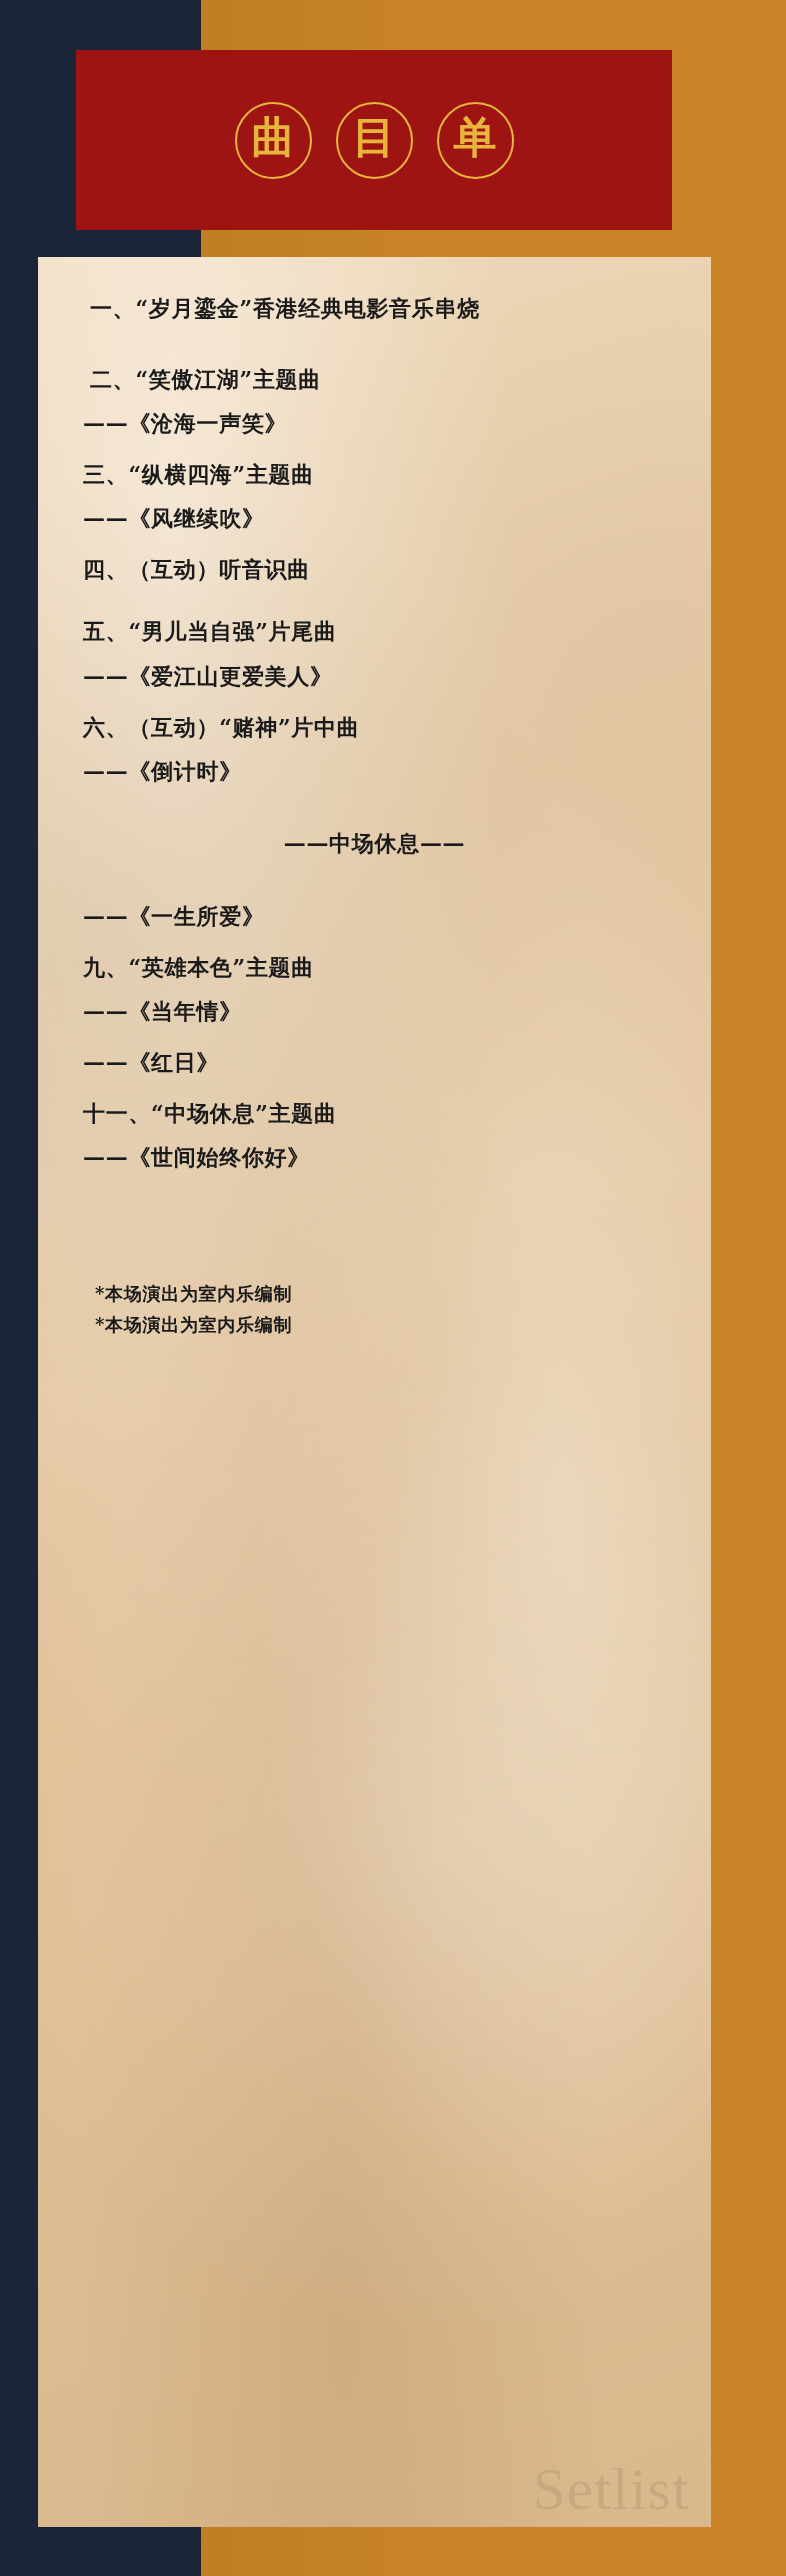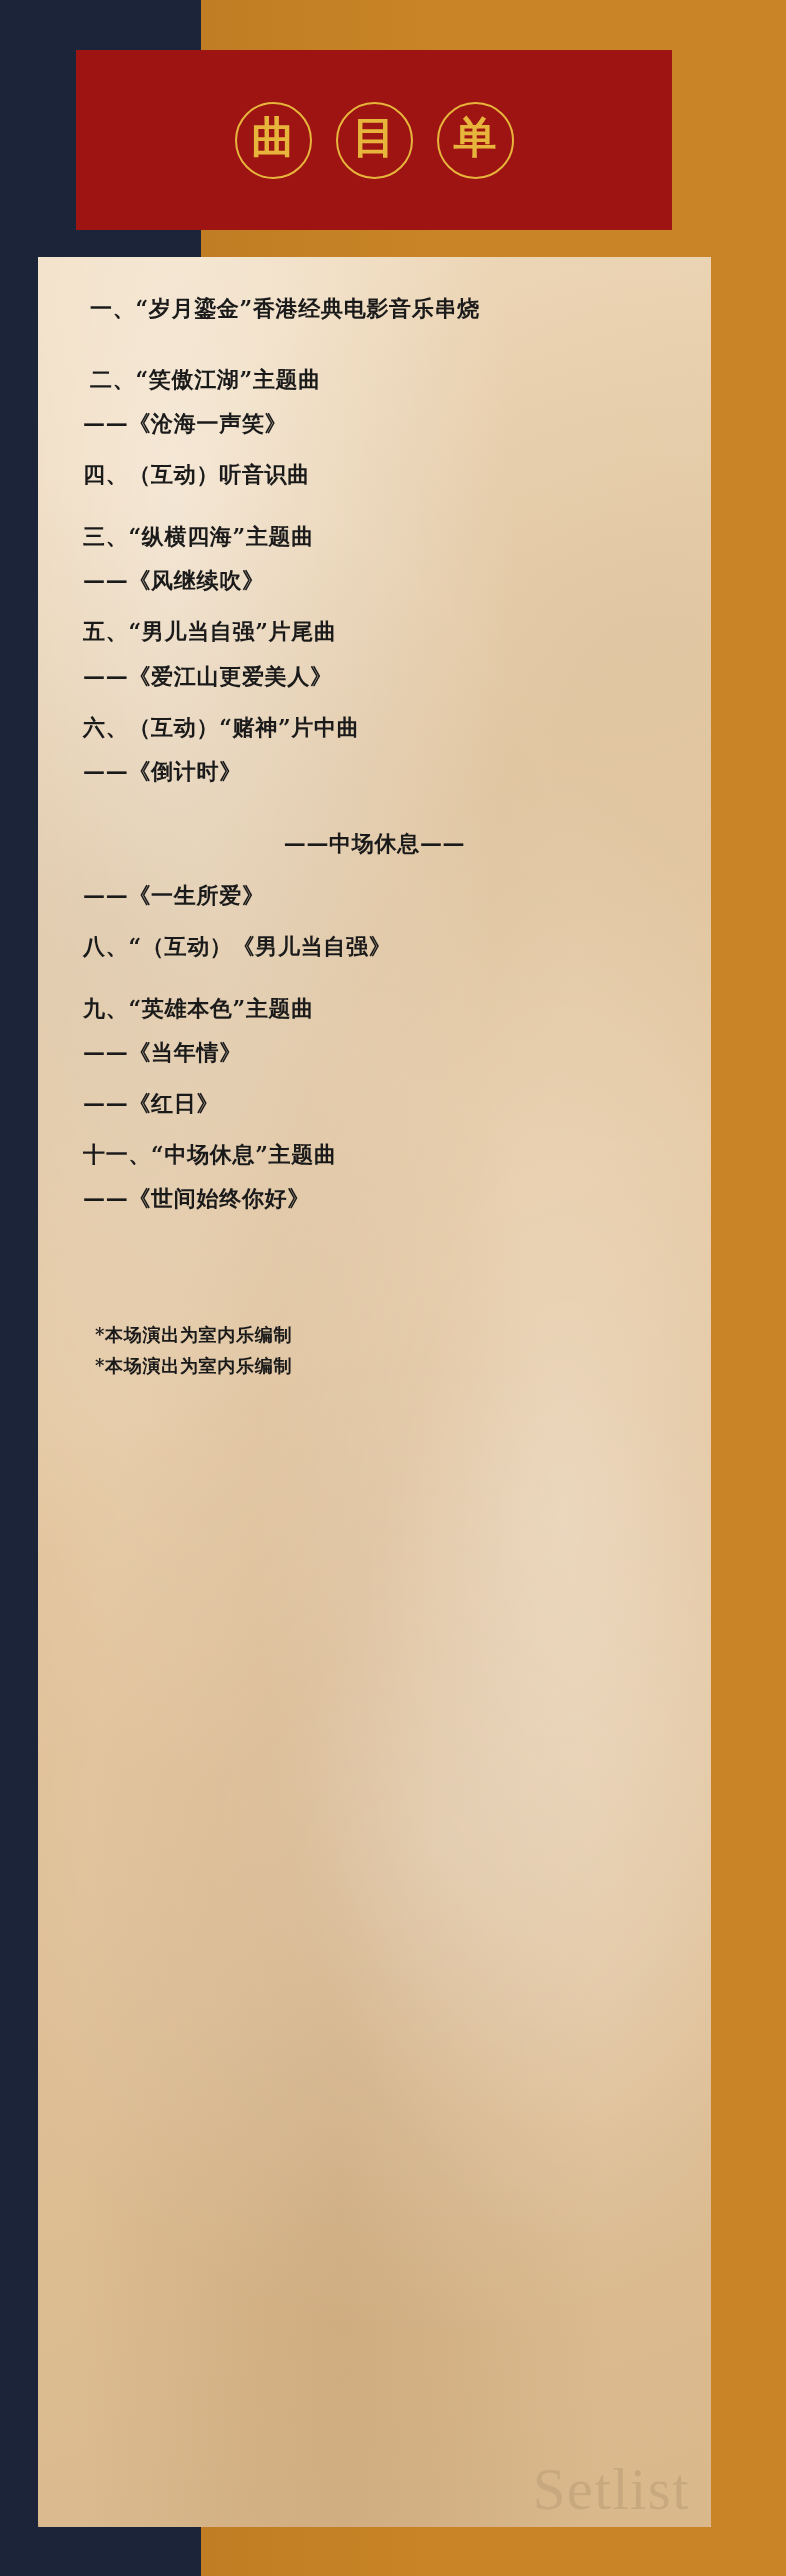--- a/index.html
+++ b/index.html
@@ -130,21 +130,21 @@
   .indent-1 { padding-left: 7px; }
   .gap-tall { margin-bottom: 38px; }
   .gap-mid  { margin-bottom: 29px; }
 
   .intermission {
     text-align: center;
     font-size: 22px;
     font-weight: bold;
     font-family: "DejaVu Serif", serif;
     color: #1a1a1a;
-    margin: 41px 0 20px 0;
+    margin: 41px 0 41px 0;
     letter-spacing: 0.7px;
   }
 
   .notes {
     margin-top: 105px;
   }
   .note-line {
     font-size: 18px;
     line-height: 1.7;
     font-weight: bold;
@@ -185,48 +185,45 @@
 
     <div class="entry gap-tall">
       <div class="line-main indent-1">一、“岁月鎏金”香港经典电影音乐串烧</div>
     </div>
 
     <div class="entry">
       <div class="line-main indent-1">二、“笑傲江湖”主题曲</div>
       <div class="line-sub">——《沧海一声笑》</div>
     </div>
 
+    <div class="entry">
+      <div class="line-main">三、“纵横四海”主题曲</div>
+      <div class="line-sub">——《风继续吹》</div>
+    </div>
+
     <div class="entry gap-mid">
       <div class="line-main">四、（互动）听音识曲</div>
     </div>
 
     <div class="entry">
-      <div class="line-main">三、“纵横四海”主题曲</div>
-      <div class="line-sub">——《风继续吹》</div>
-    </div>
-
-    <div class="entry">
       <div class="line-main">五、“男儿当自强”片尾曲</div>
       <div class="line-sub">——《爱江山更爱美人》</div>
     </div>
 
     <div class="entry">
       <div class="line-main">六、（互动）“赌神”片中曲</div>
       <div class="line-sub">——《倒计时》</div>
     </div>
 
     <div class="intermission">——中场休息——</div>
 
     <div class="entry">
       <div class="line-sub">——《一生所爱》</div>
     </div>
 
-    <div class="entry gap-mid">
-      <div class="line-main">八、“（互动）《男儿当自强》</div>
-    </div>
 
     <div class="entry">
       <div class="line-main">九、“英雄本色”主题曲</div>
       <div class="line-sub">——《当年情》</div>
     </div>
 
     <div class="entry">
       <div class="line-sub">——《红日》</div>
     </div>
 

